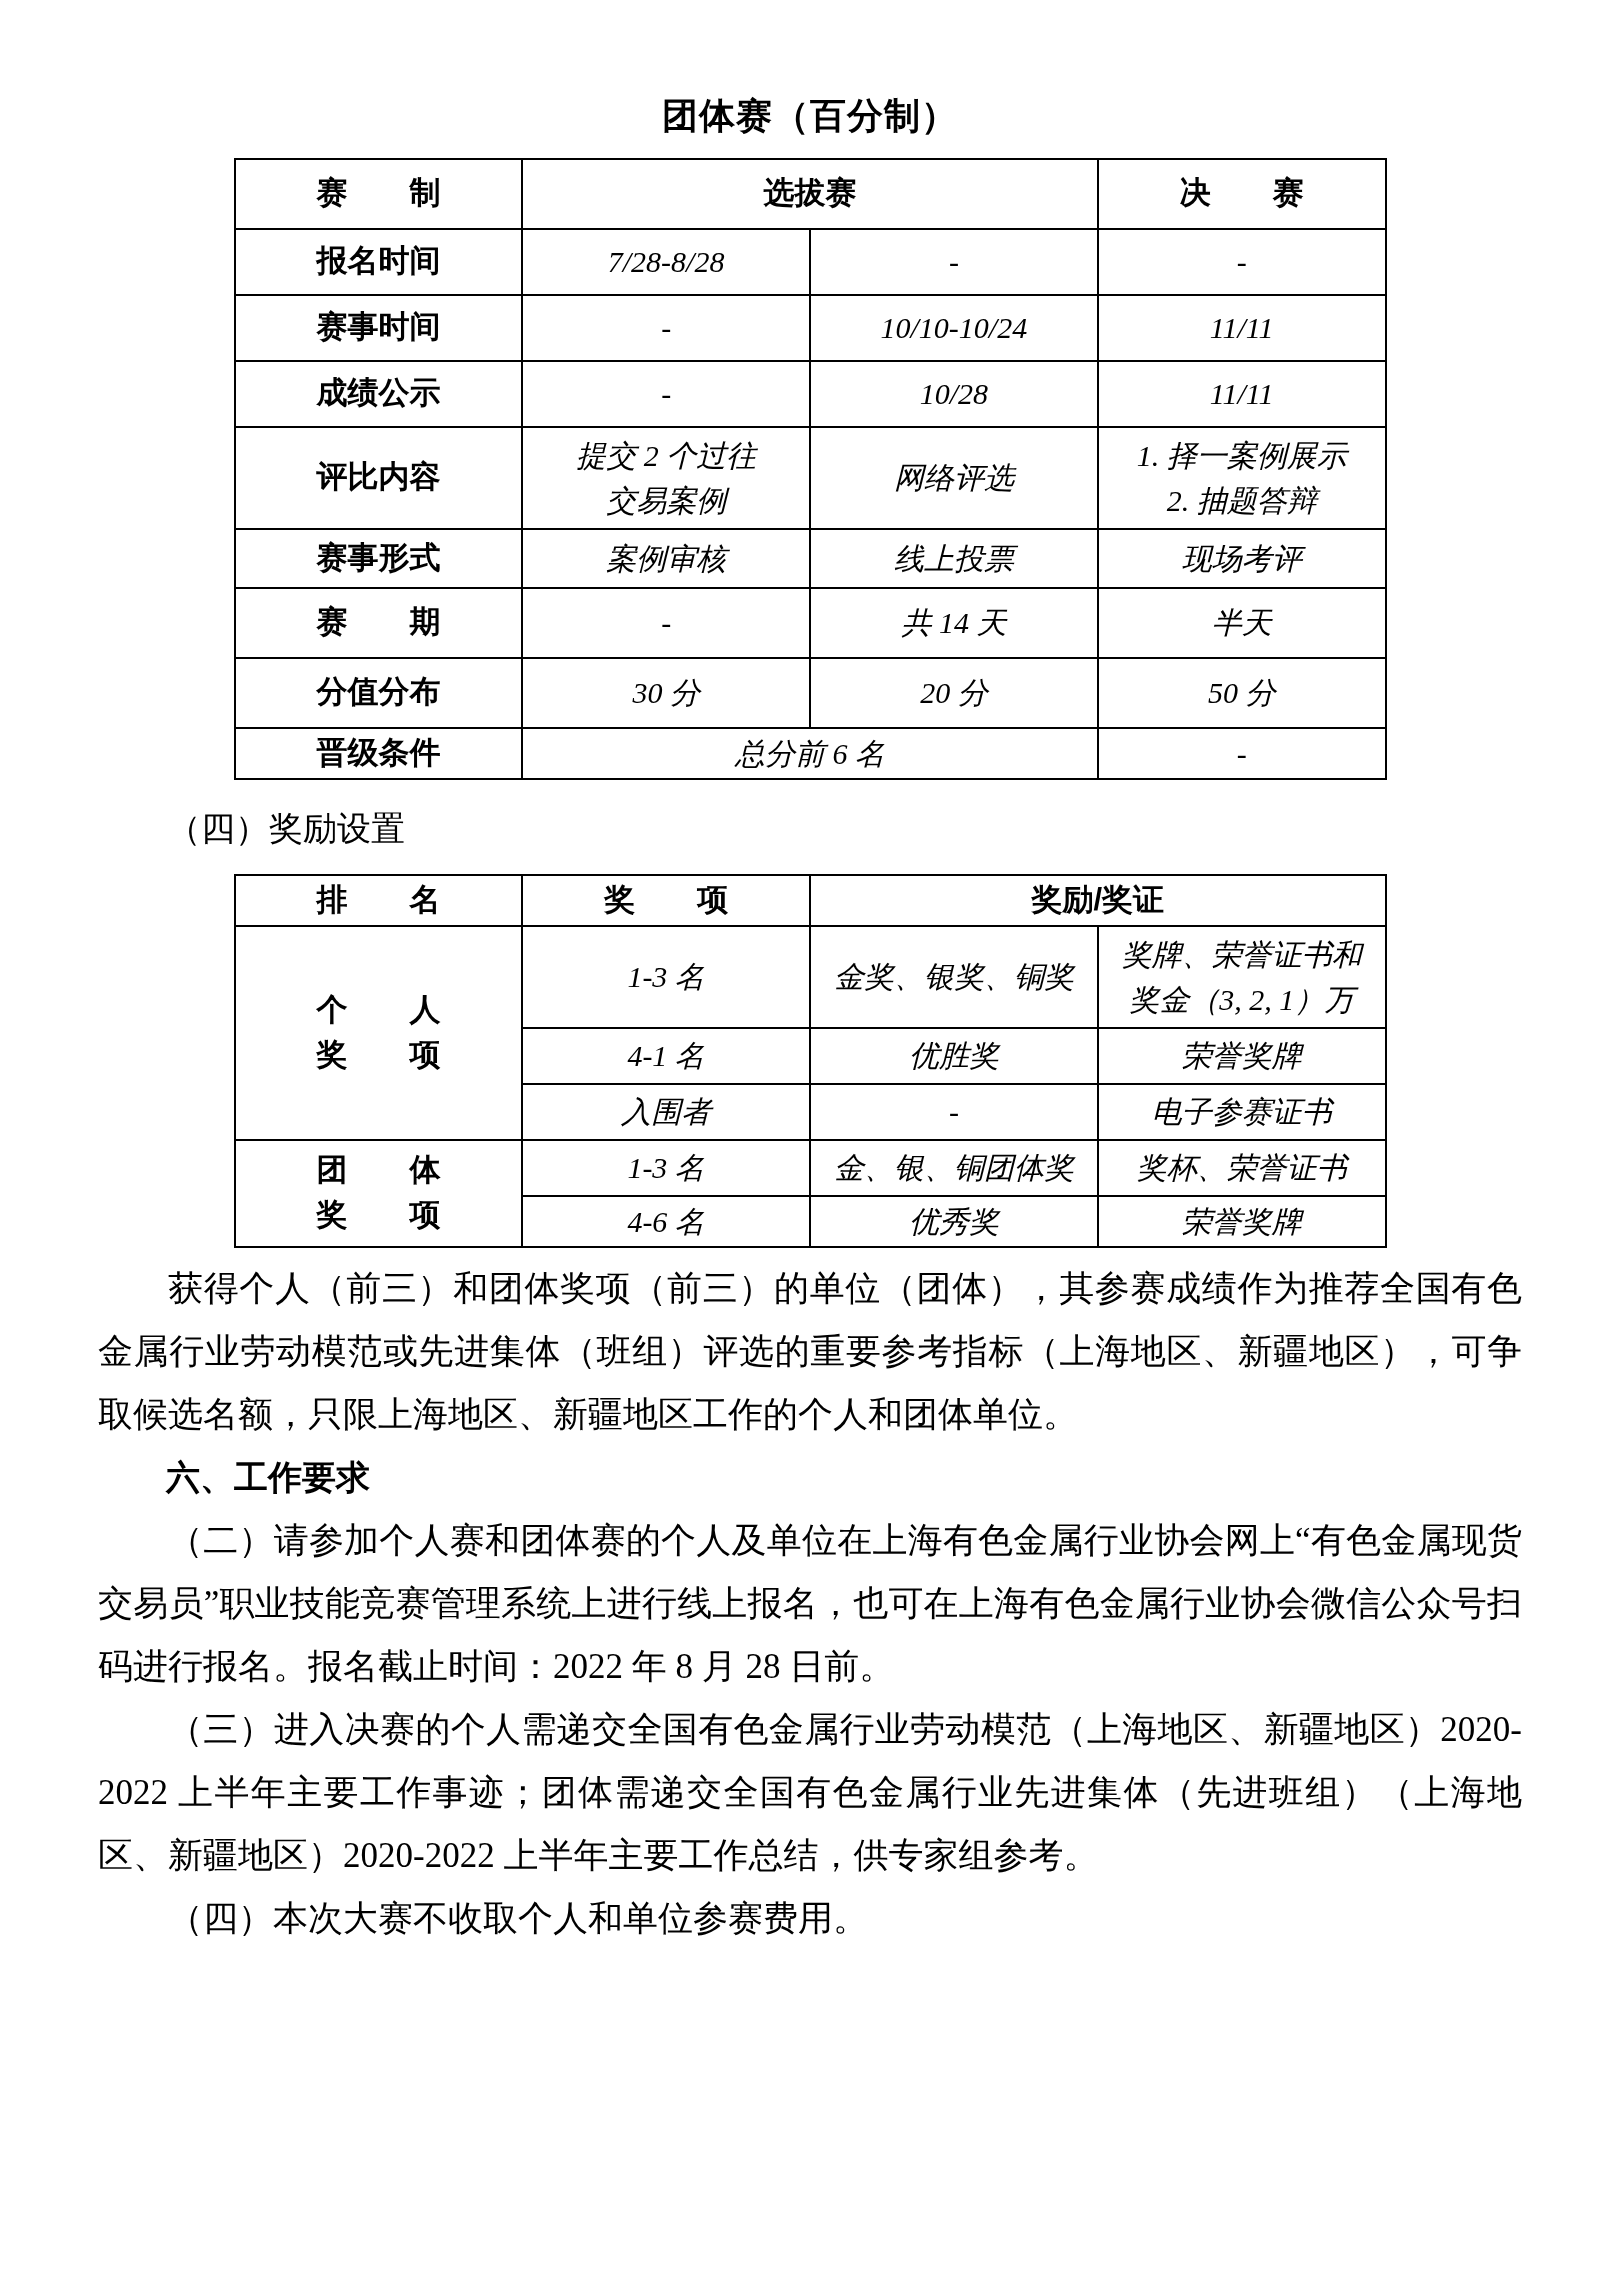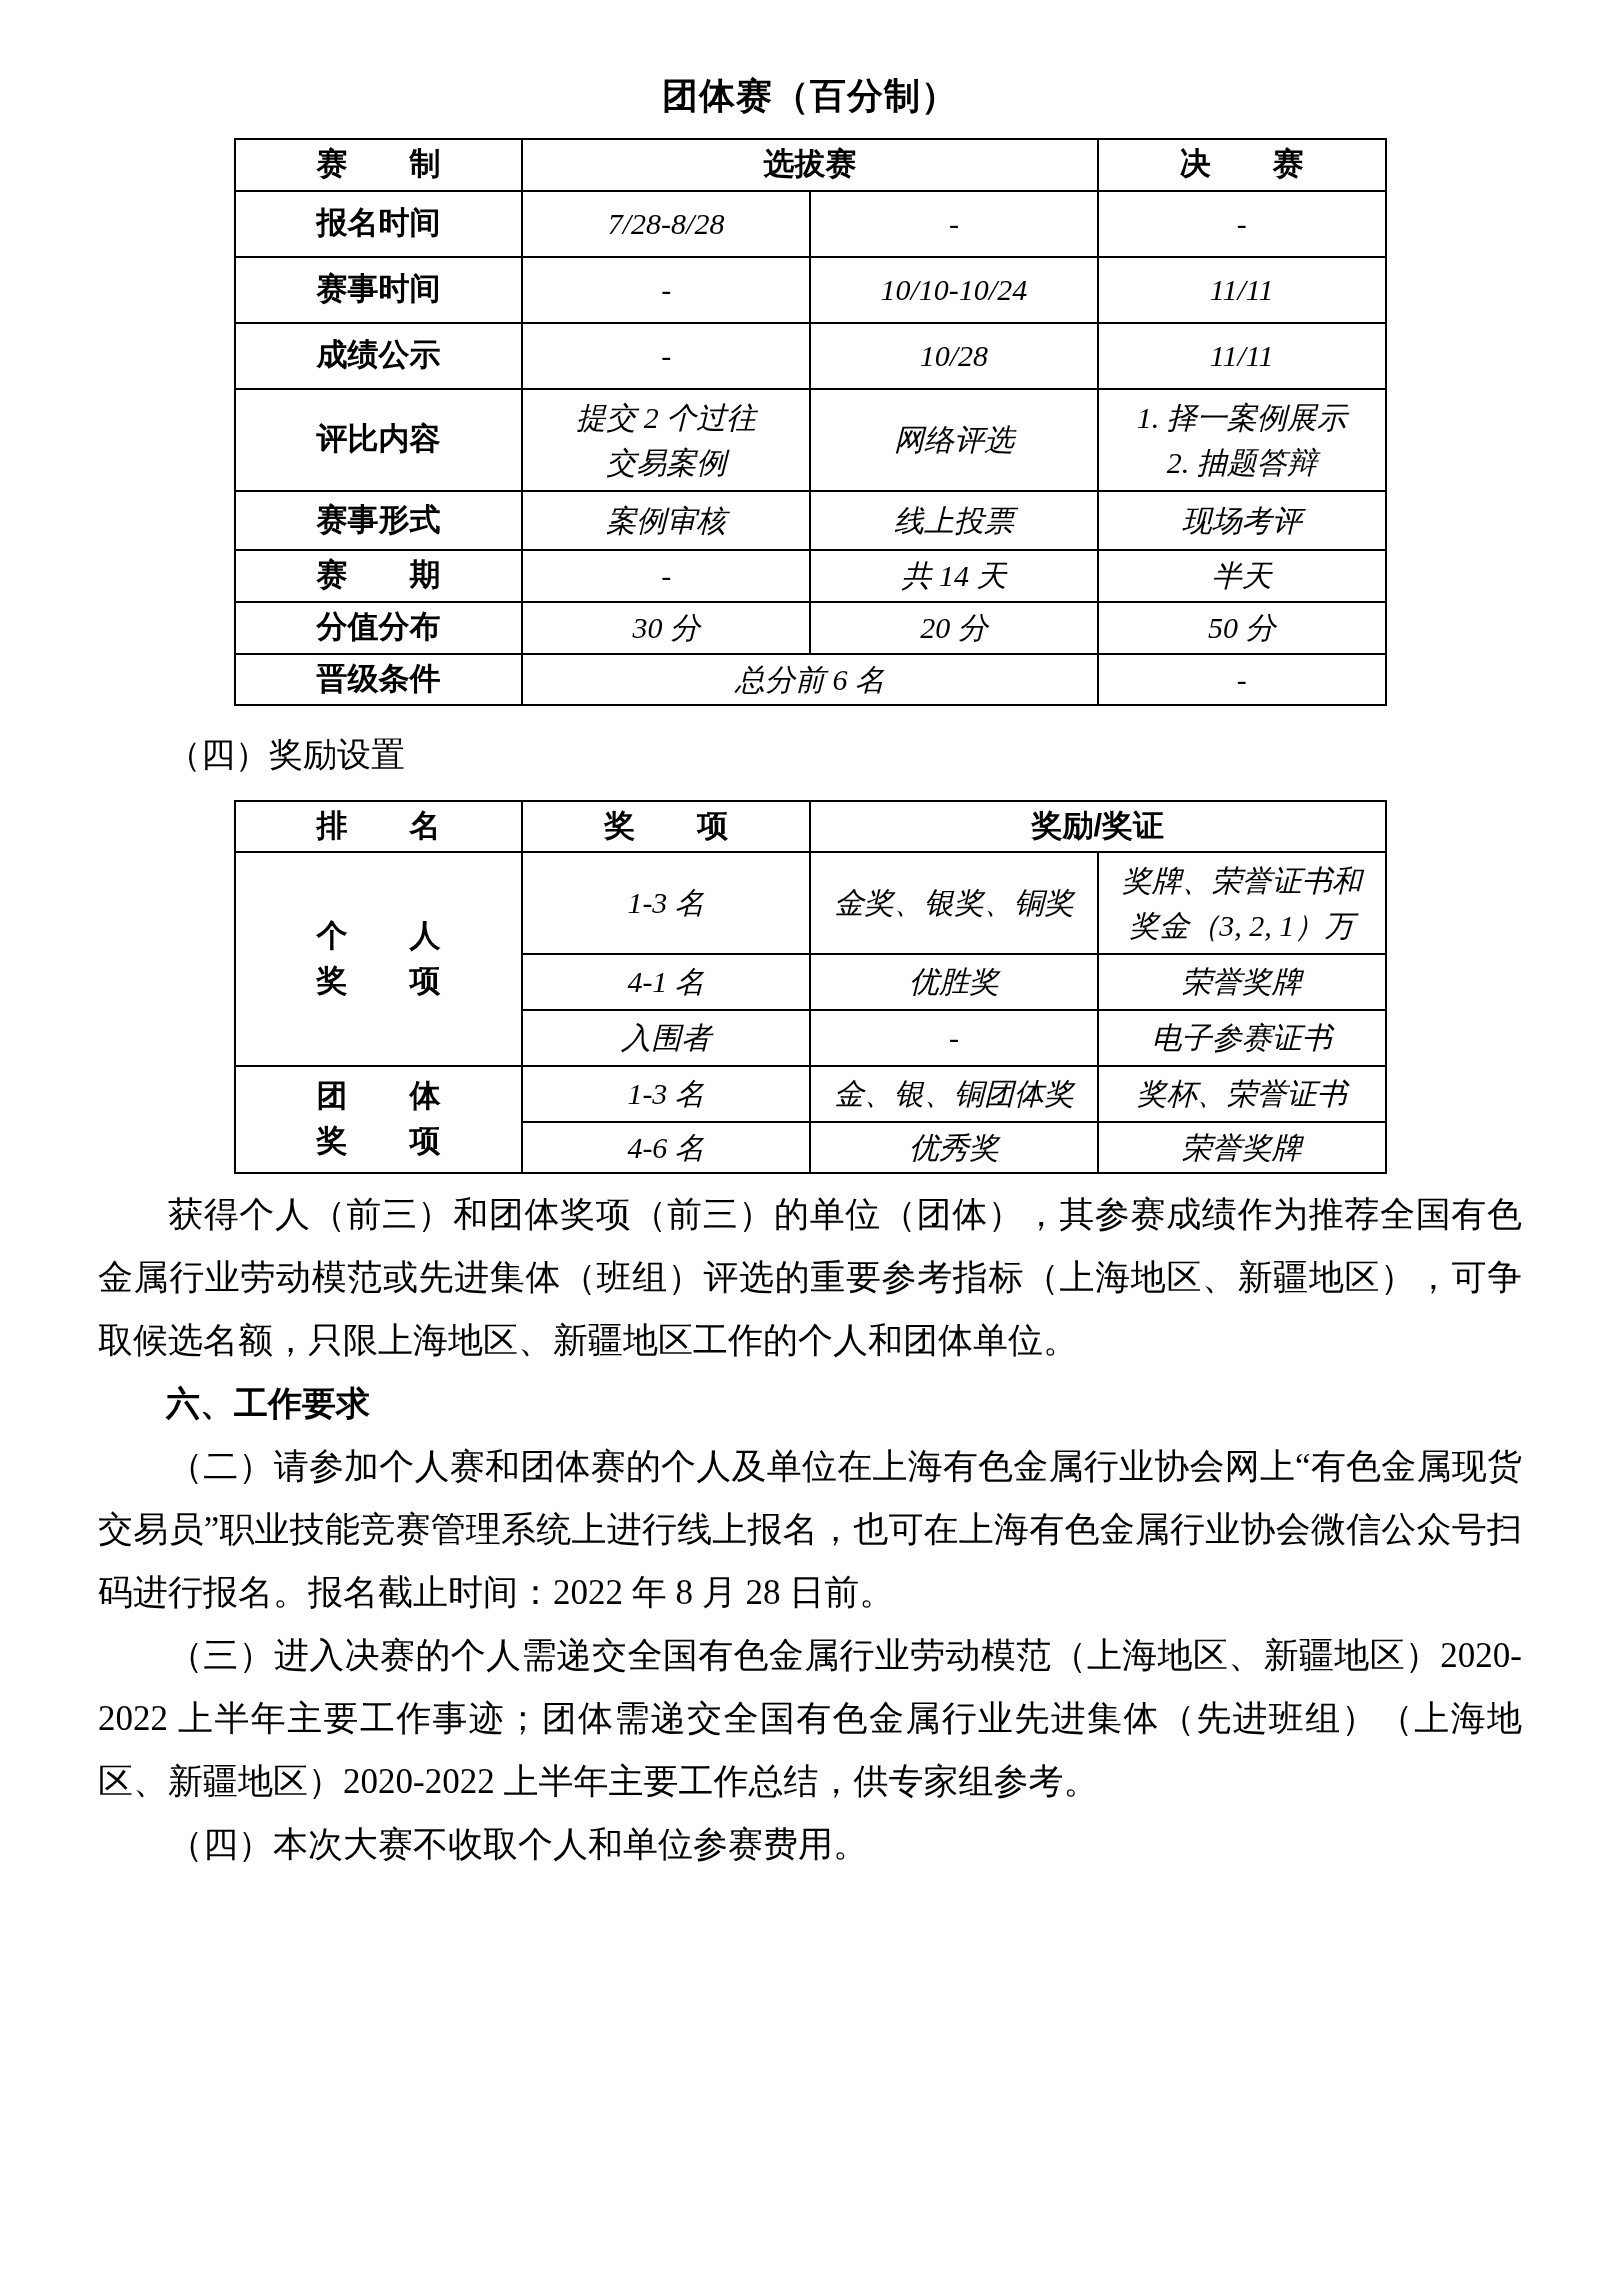--- a/index.html
+++ b/index.html
@@ -9,21 +9,21 @@
     height: 2293px;
     background: #ffffff;
     color: #000000;
     font-family: "Liberation Serif", "DejaVu Serif", serif;
     overflow: hidden;
   }
   .content { padding: 0 98px; }
 
   
   .doc-title {
-    margin-top: 73px;
+    margin-top: 93px;
     text-align: center;
     font-family: "Liberation Sans", "DejaVu Sans", sans-serif;
     font-weight: bold;
     font-size: 36px;
     line-height: 1.25;
     letter-spacing: 1px;
   }
 
   
   table {
@@ -46,21 +46,21 @@
     line-height: 1.45;
   }
   .val {
     font-style: italic;            
     font-size: 30px;
     line-height: 1.5;
   }
   .t1 { margin-top: 19.6px; }
   .t2 { margin-top: 19.6px; }
   
-  .h58  { height: 52px; border-radius: 10px; }
+  .h58  { height: 70px; border-radius: 10px; }
   .h62  { height: 66px; }
   .h104 { height: 102px; }
   .h60  { height: 59px; }
   .h63  { height: 46px; }
   
   .h54  { height: 40px; }
   .h57  { height: 56px; }
 
   
   .sec-four {

